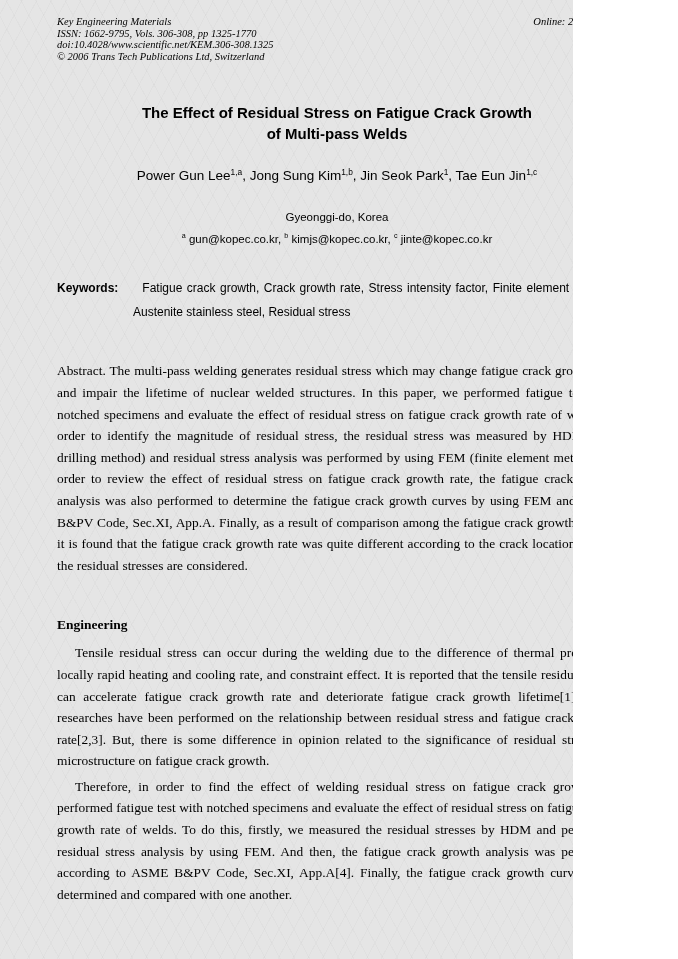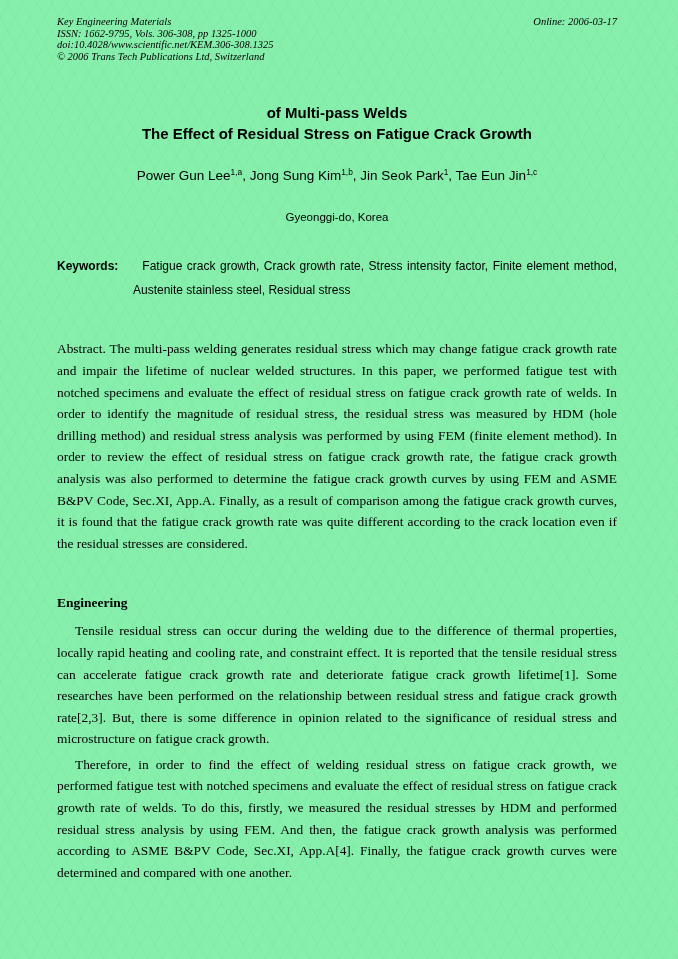--- a/index.html
+++ b/index.html
@@ -2,23 +2,23 @@
 <html><head>
 <meta charset="utf-8">
 <style>
   html, body {
     margin: 0;
     padding: 0;
     background: #ffffff;
   }
   .page {
     position: relative;
-    width: 678px;
+    width: 573px;
     height: 959px;
-    background: #86efac;
+    background: #e5e5e5;
     overflow: hidden;
     color: #000;
   }
   
   .watermark {
     position: absolute;
     inset: 0;
     background-image:
       repeating-linear-gradient(62deg, rgba(0,0,0,0.022) 0 1px, transparent 1px 13px),
       repeating-linear-gradient(-62deg, rgba(0,0,0,0.022) 0 1px, transparent 1px 13px);
@@ -97,36 +97,37 @@
 </head>
 <body>
 
 <div class="page">
   <div class="watermark"></div>
   <div class="content">
 
     <div class="pub-header">
       <div class="pub-header-left">
         <div>Key Engineering Materials</div>
-        <div>ISSN: 1662-9795, Vols. 306-308, pp 1325-1000</div>
+        <div>ISSN: 1662-9795, Vols. 306-308, pp 1325-1770</div>
         <div>doi:10.4028/www.scientific.net/KEM.306-308.1325</div>
         <div>© 2006 Trans Tech Publications Ltd, Switzerland</div>
       </div>
       <div class="pub-header-right">Online: 2006-03-17</div>
     </div>
 
     <div class="paper-title">
+      <div>The Effect of Residual Stress on Fatigue Crack Growth</div>
       <div>of Multi-pass Welds</div>
-      <div>The Effect of Residual Stress on Fatigue Crack Growth</div>
     </div>
 
     <div class="authors"><span>Power Gun Lee</span><sup>1,a</sup>, <span>Jong Sung Kim</span><sup>1,b</sup>, <span>Jin Seok Park</span><sup>1</sup>, <span>Tae Eun Jin</span><sup>1,c</sup></div>
 
     <div class="affiliation">
       <div>Gyeonggi-do, Korea</div>
+      <div><sup>a</sup> gun@kopec.co.kr, <sup>b</sup> kimjs@kopec.co.kr, <sup>c</sup> jinte@kopec.co.kr</div>
     </div>
 
     <p class="keywords"><span class="kw-label">Keywords:</span><span>Fatigue crack growth, Crack growth rate, Stress intensity factor, Finite element method, Austenite stainless steel, Residual stress</span></p>
 
     <p class="abstract"><span class="abs-label">Abstract</span><span>. The multi-pass welding generates residual stress which may change fatigue crack growth rate and impair the lifetime of nuclear welded structures. In this paper, we performed fatigue test with notched specimens and evaluate the effect of residual stress on fatigue crack growth rate of welds. In order to identify the magnitude of residual stress, the residual stress was measured by HDM (hole drilling method) and residual stress analysis was performed by using FEM (finite element method). In order to review the effect of residual stress on fatigue crack growth rate, the fatigue crack growth analysis was also performed to determine the fatigue crack growth curves by using FEM and ASME B&amp;PV Code, Sec.XI, App.A. Finally, as a result of comparison among the fatigue crack growth curves, it is found that the fatigue crack growth rate was quite different according to the crack location even if the residual stresses are considered.</span></p>
 
     <p class="section-heading">Engineering</p>
 
     <p class="body-para">Tensile residual stress can occur during the welding due to the difference of thermal properties, locally rapid heating and cooling rate, and constraint effect. It is reported that the tensile residual stress can accelerate fatigue crack growth rate and deteriorate fatigue crack growth lifetime[1]. Some researches have been performed on the relationship between residual stress and fatigue crack growth rate[2,3]. But, there is some difference in opinion related to the significance of residual stress and microstructure on fatigue crack growth.</p>
     <p class="body-para">Therefore, in order to find the effect of welding residual stress on fatigue crack growth, we performed fatigue test with notched specimens and evaluate the effect of residual stress on fatigue crack growth rate of welds. To do this, firstly, we measured the residual stresses by HDM and performed residual stress analysis by using FEM. And then, the fatigue crack growth analysis was performed according to ASME B&amp;PV Code, Sec.XI, App.A[4]. Finally, the fatigue crack growth curves were determined and compared with one another.</p>

